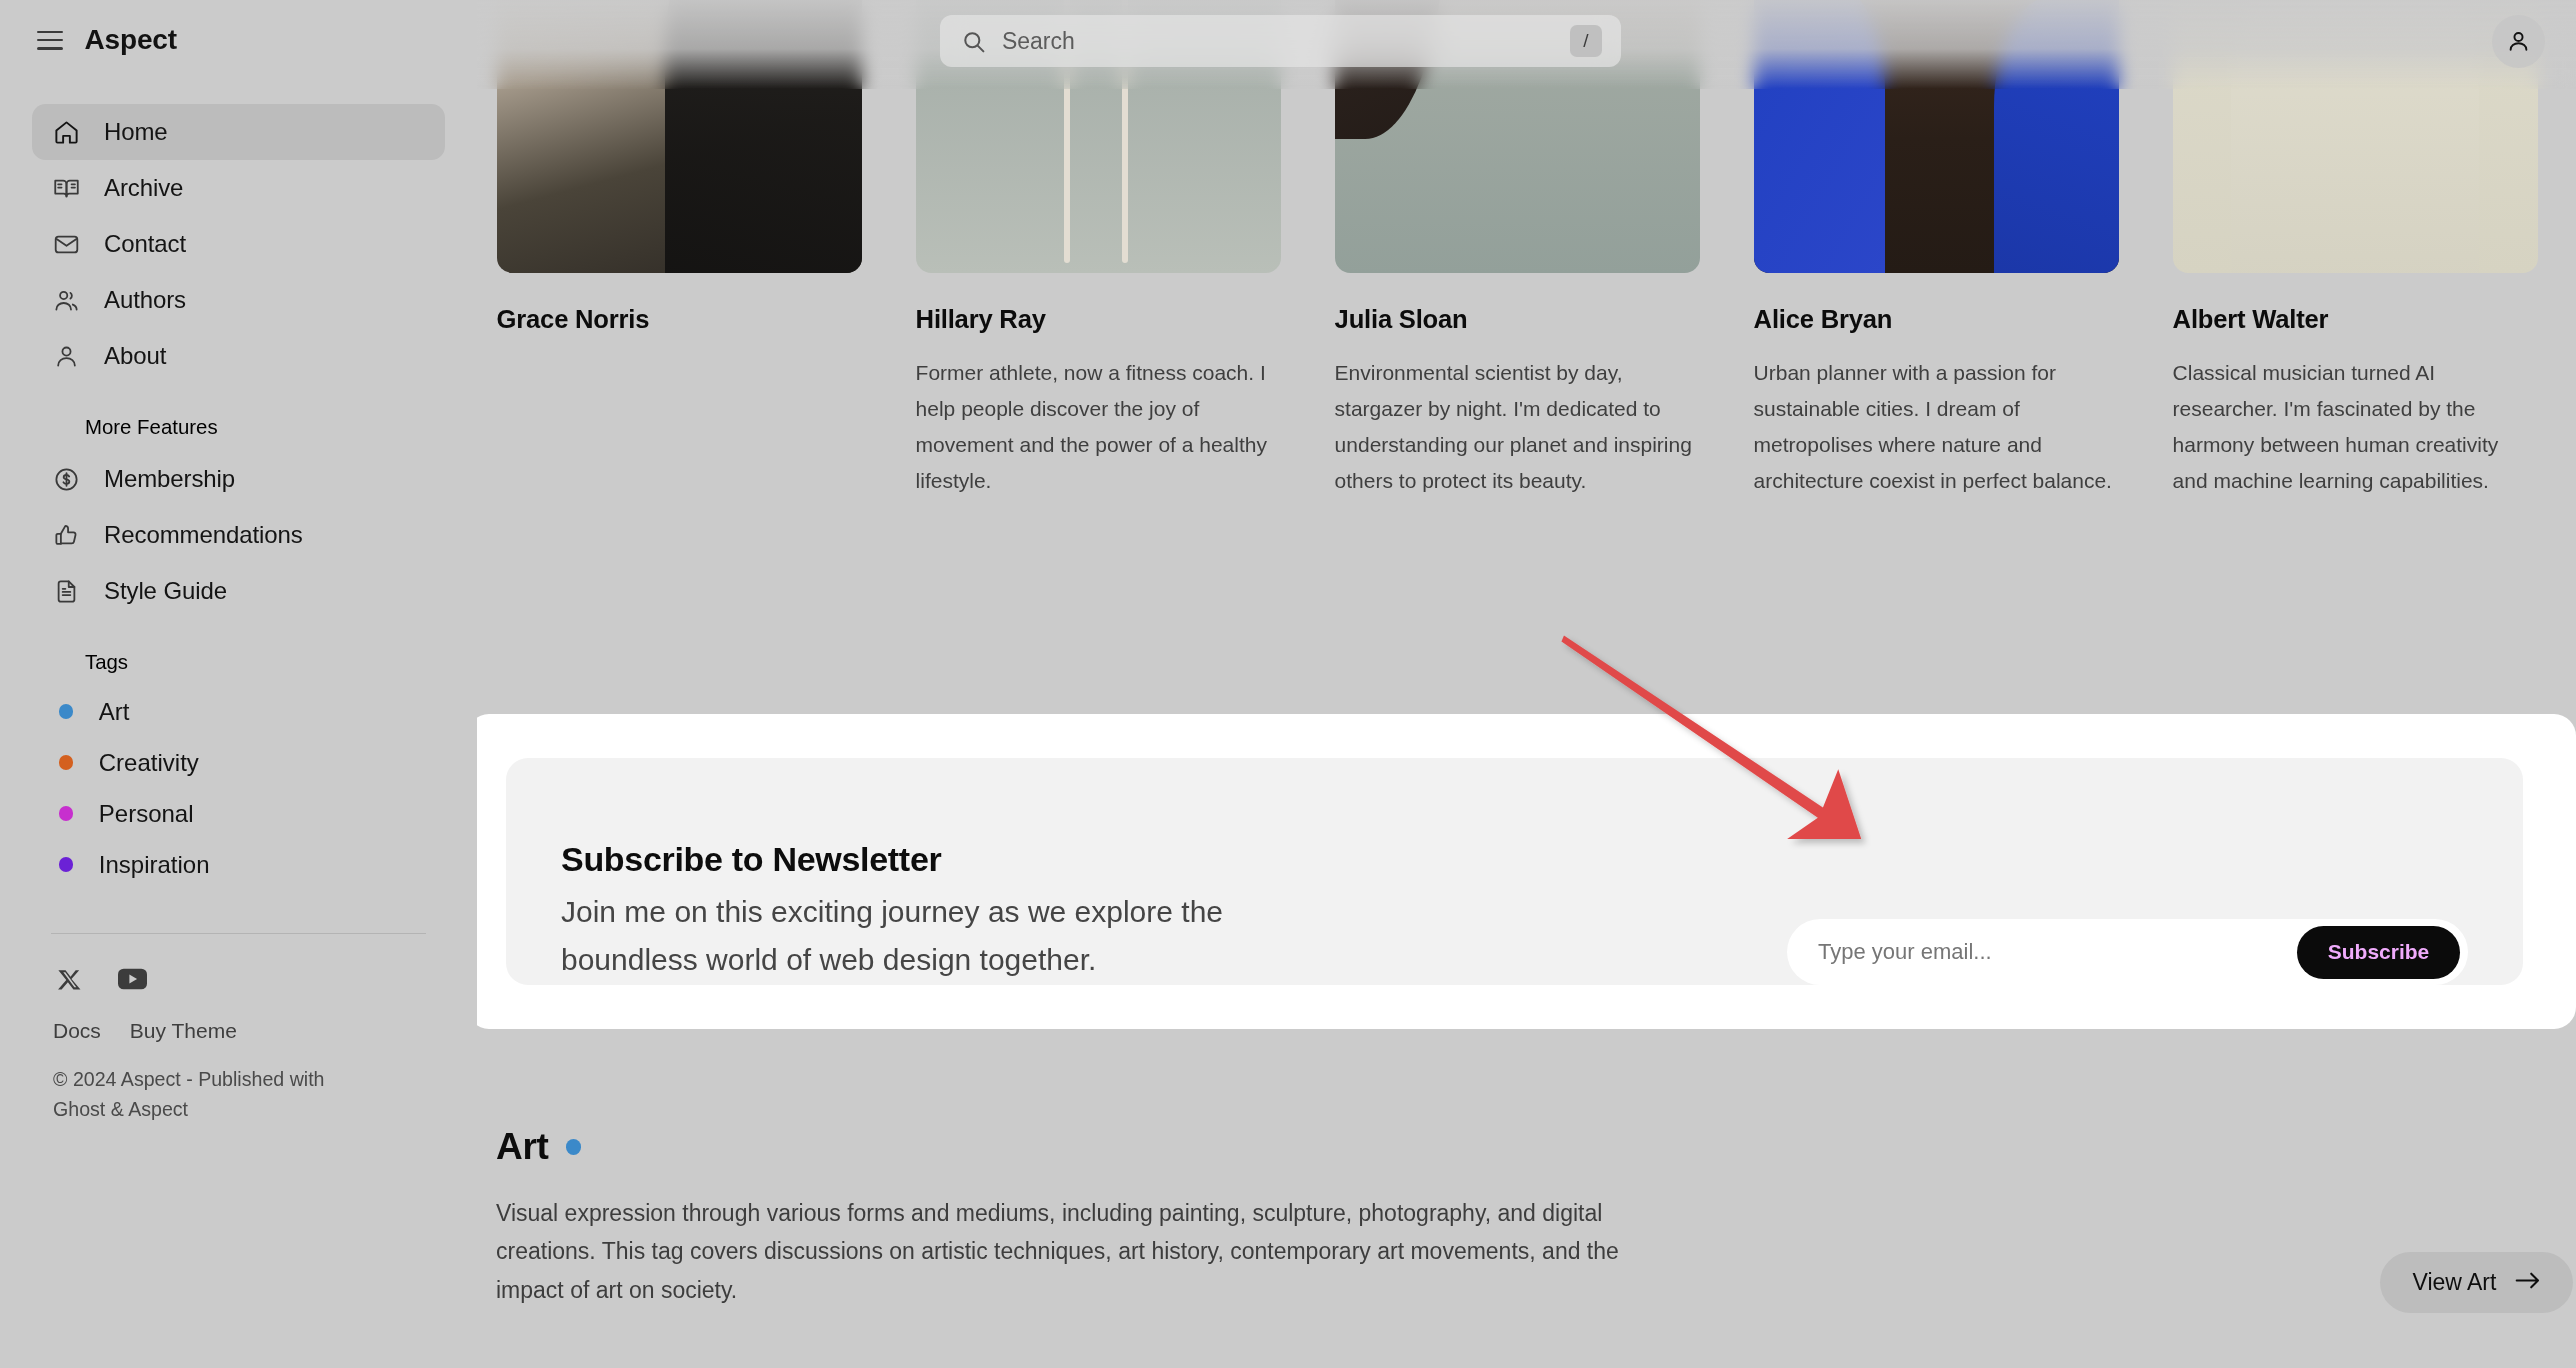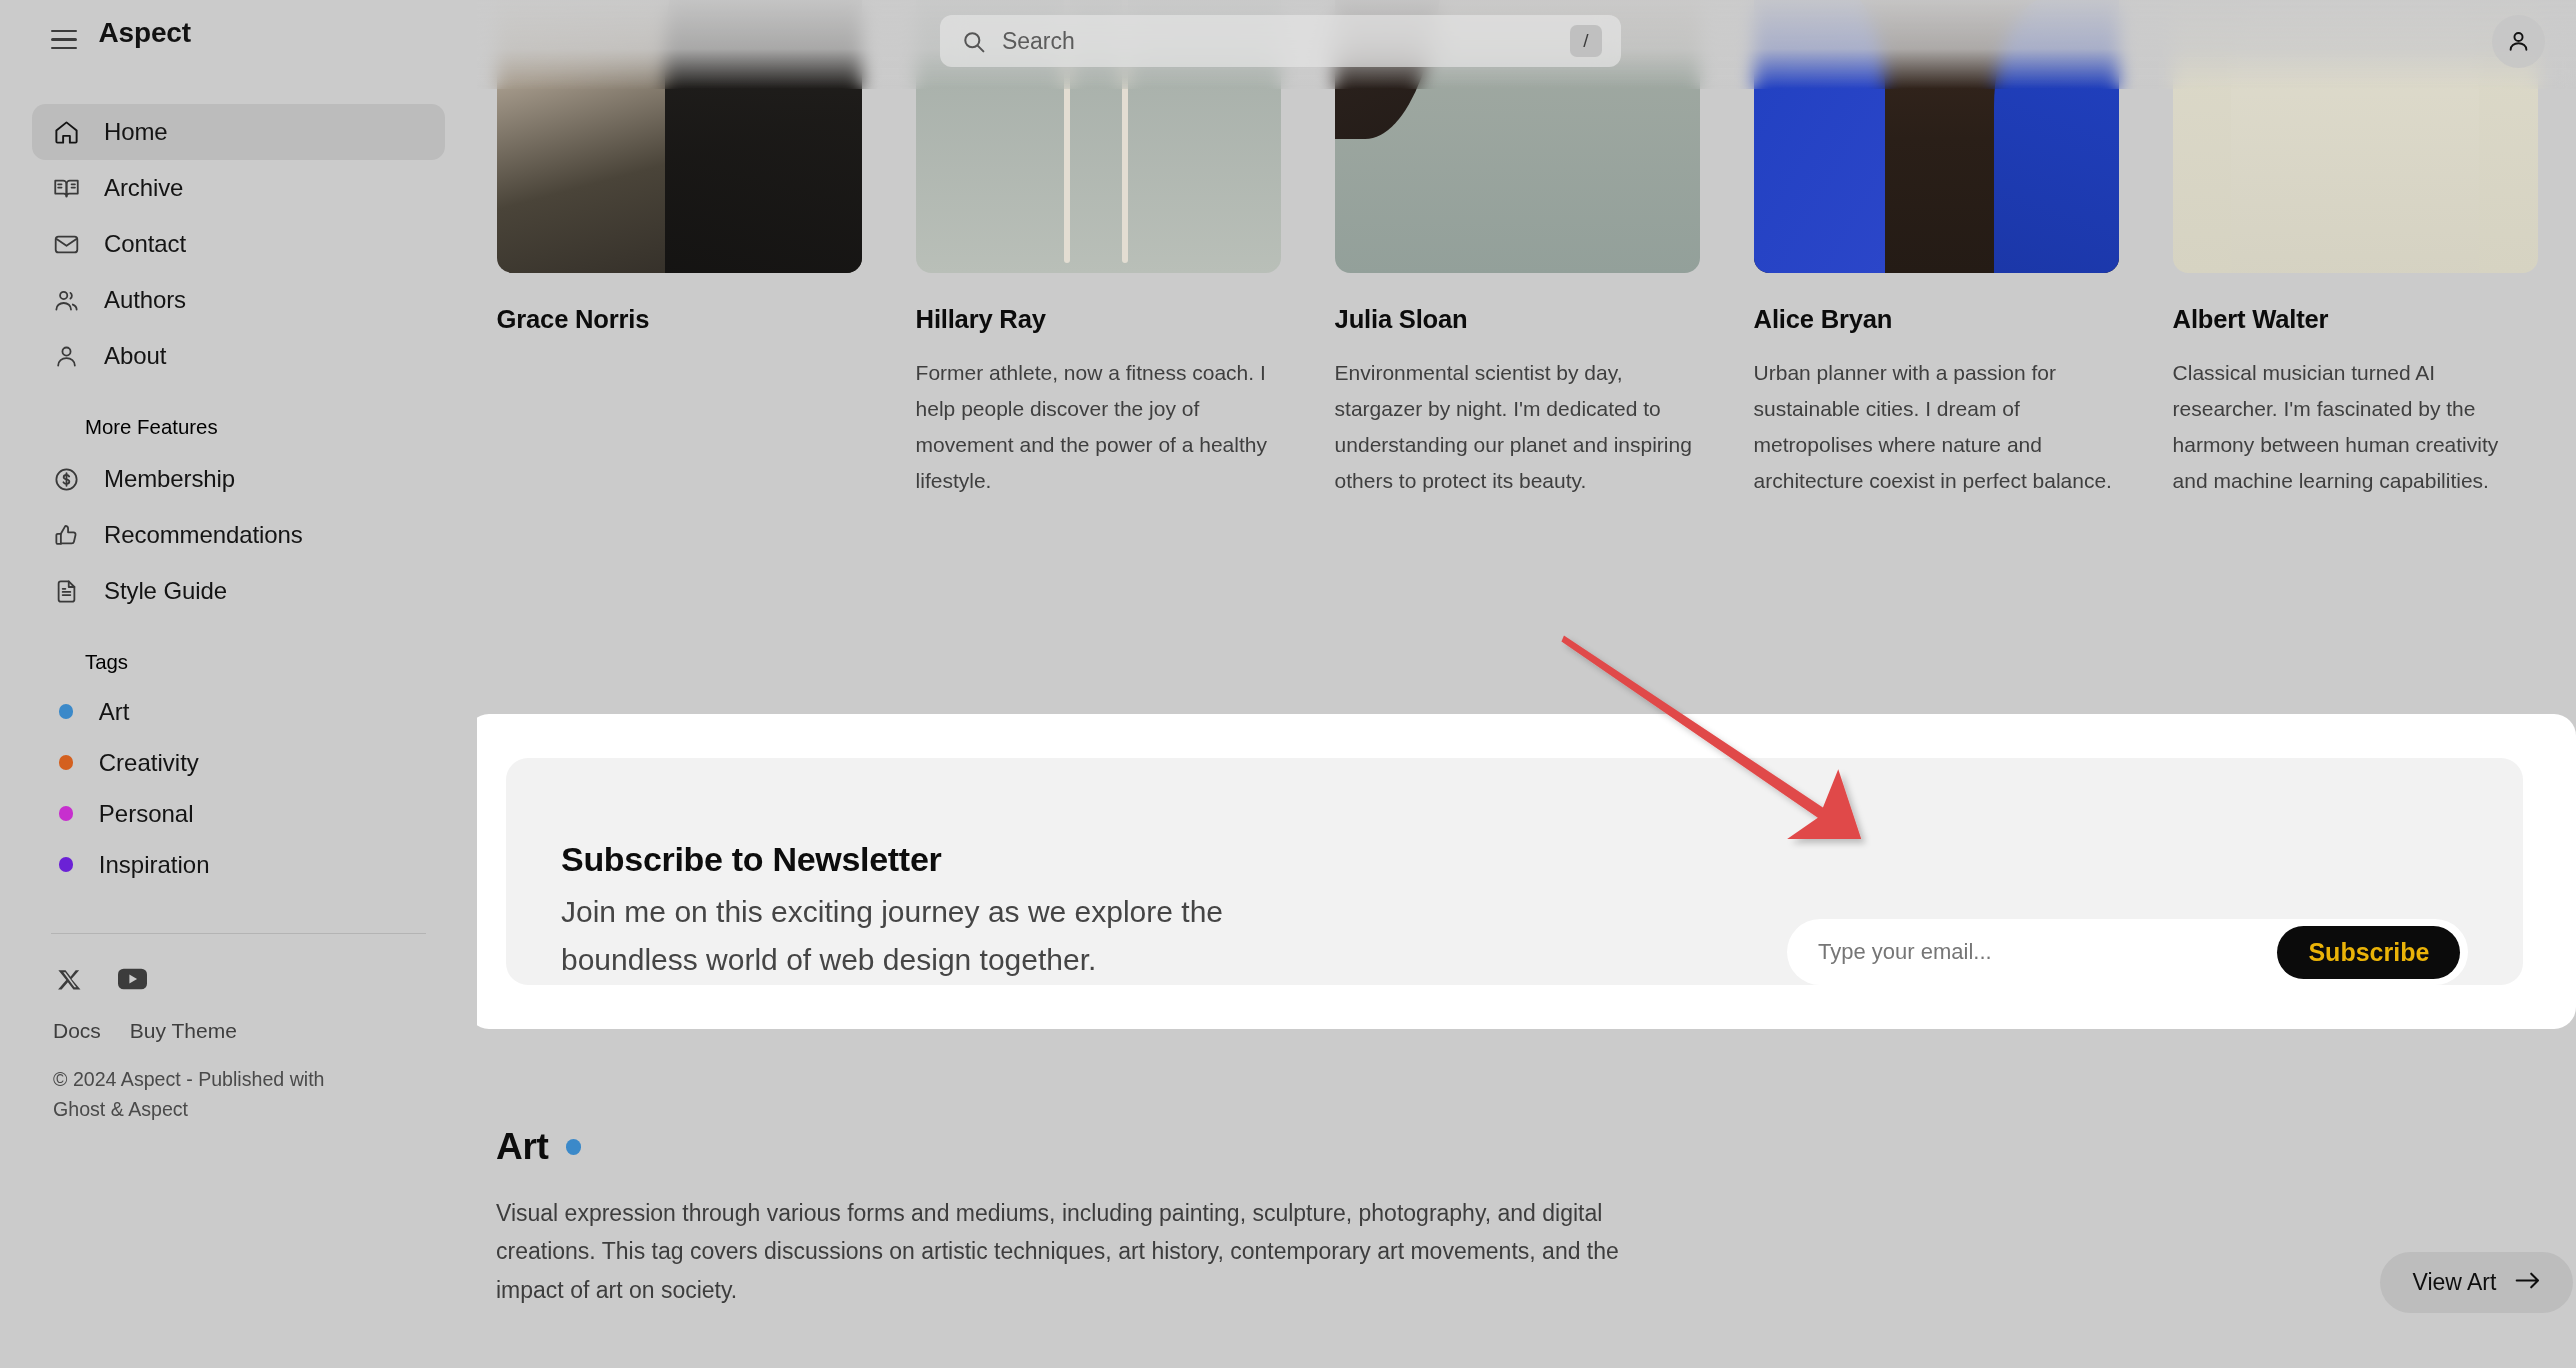--- a/index.html
+++ b/index.html
@@ -14,22 +14,22 @@
 
   
   .sidebar {
     position: absolute; left: 0; top: 0;
     width: 477px; height: 1368px;
     background: #cbcbcb;
     z-index: 40;
     padding: 0;
   }
   .brand-row {
-    display: flex; align-items: flex-end; gap: 22px;
-    padding: 31px 0 0 37px; height: 49px; margin-left: 14px;
+    display: flex; align-items: center; gap: 22px;
+    padding: 31px 0 0 37px; height: 49px;
   }
   .hamburger { width: 25.6px; height: 19px; display: flex; flex-direction: column; justify-content: space-between; cursor: pointer; }
   .hamburger i { display: block; height: 2.2px; background: #3b3b3b; border-radius: 1.7px; width: 100%; }
   .brand-name { font-size: 28px; font-weight: 700; color: #121212; letter-spacing: -0.2px; }
 
   .nav { margin-top: 39px; padding: 16px 32px; }
   .nav-item {
     display: flex; align-items: center; gap: 22px;
     height: 56px; padding: 0 19px; border-radius: 13.6px;
     cursor: pointer; text-decoration: none;
@@ -140,21 +140,21 @@
     width: 681px; height: 66px; background: #ffffff; border-radius: 37px;
     display: flex; align-items: center; padding: 0 7.7px 0 31px;
   }
   .nl-input {
     flex: 1; border: none; outline: none; background: transparent;
     font-size: 22px; color: #4c1d95; font-family: "Liberation Sans", sans-serif;
   }
   .nl-input::placeholder { color: #767676; }
   .nl-btn {
     height: 53px; padding: 0 31px; border-radius: 34px; border: none;
-    background: #0b0b0b; color: #eab308; font-size: 25px; font-weight: 700;
+    background: #0b0b0b; color: #f0abfc; font-size: 21px; font-weight: 700;
     cursor: pointer; font-family: "Liberation Sans", sans-serif;
   }
 
   
   .tagsec { position: absolute; left: 496px; top: 1126px; width: 1959px; }
   .tagsec-head { display: flex; align-items: center; gap: 17px; }
   .tagsec-title { font-size: 37px; font-weight: 700; color: #0c0c0c; letter-spacing: -0.3px; }
   .tagsec-dot { width: 15.3px; height: 15.3px; border-radius: 50%; }
   .tagsec-body {
     margin-top: 25.6px; font-size: 23px; line-height: 1.68; color: #3d3d3d; max-width: 1141px;

